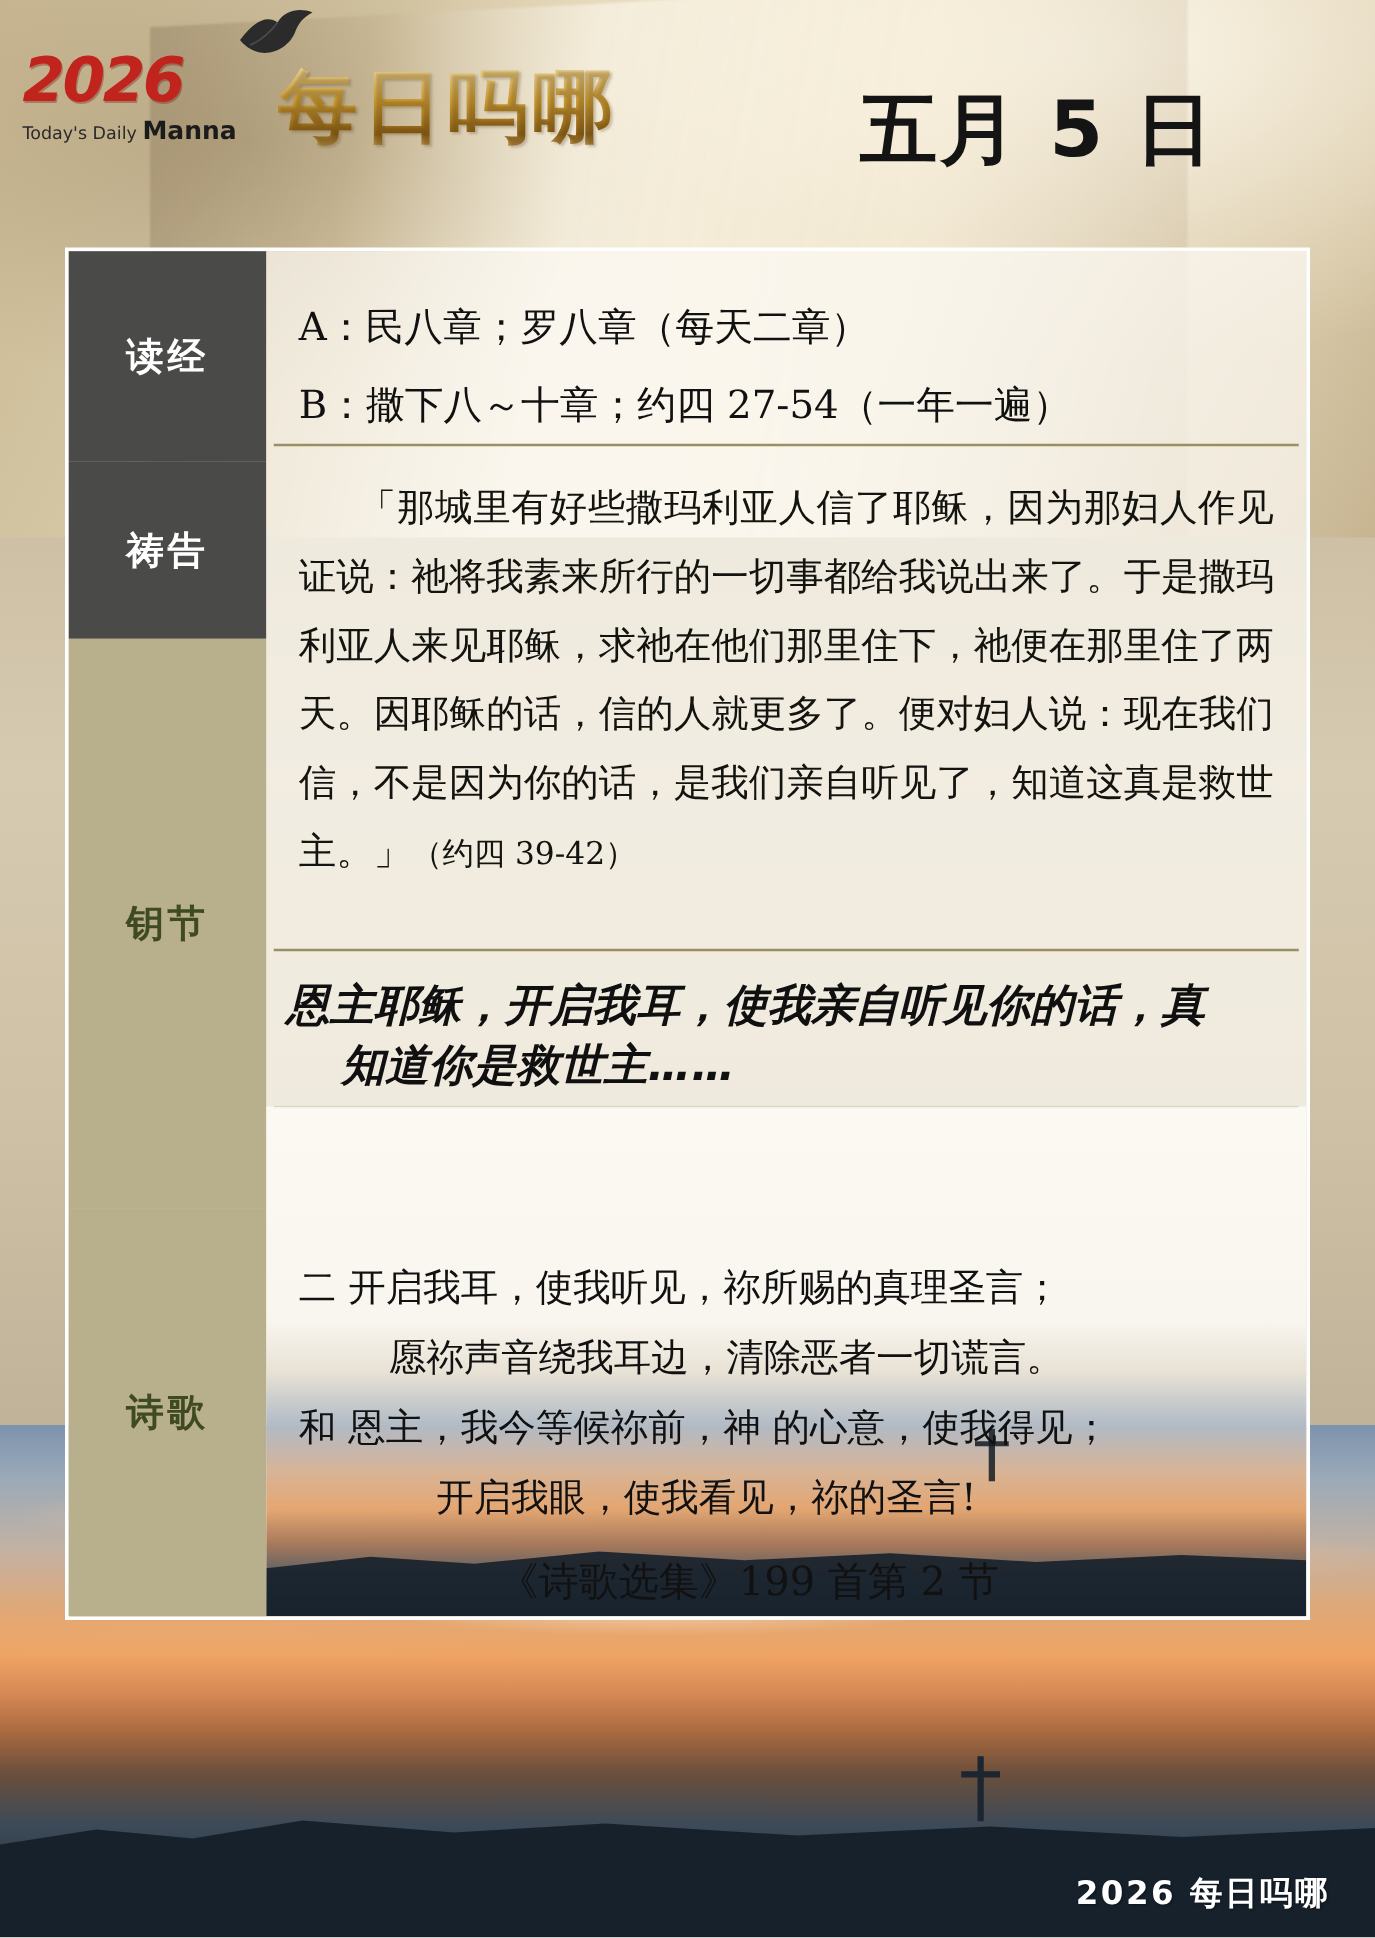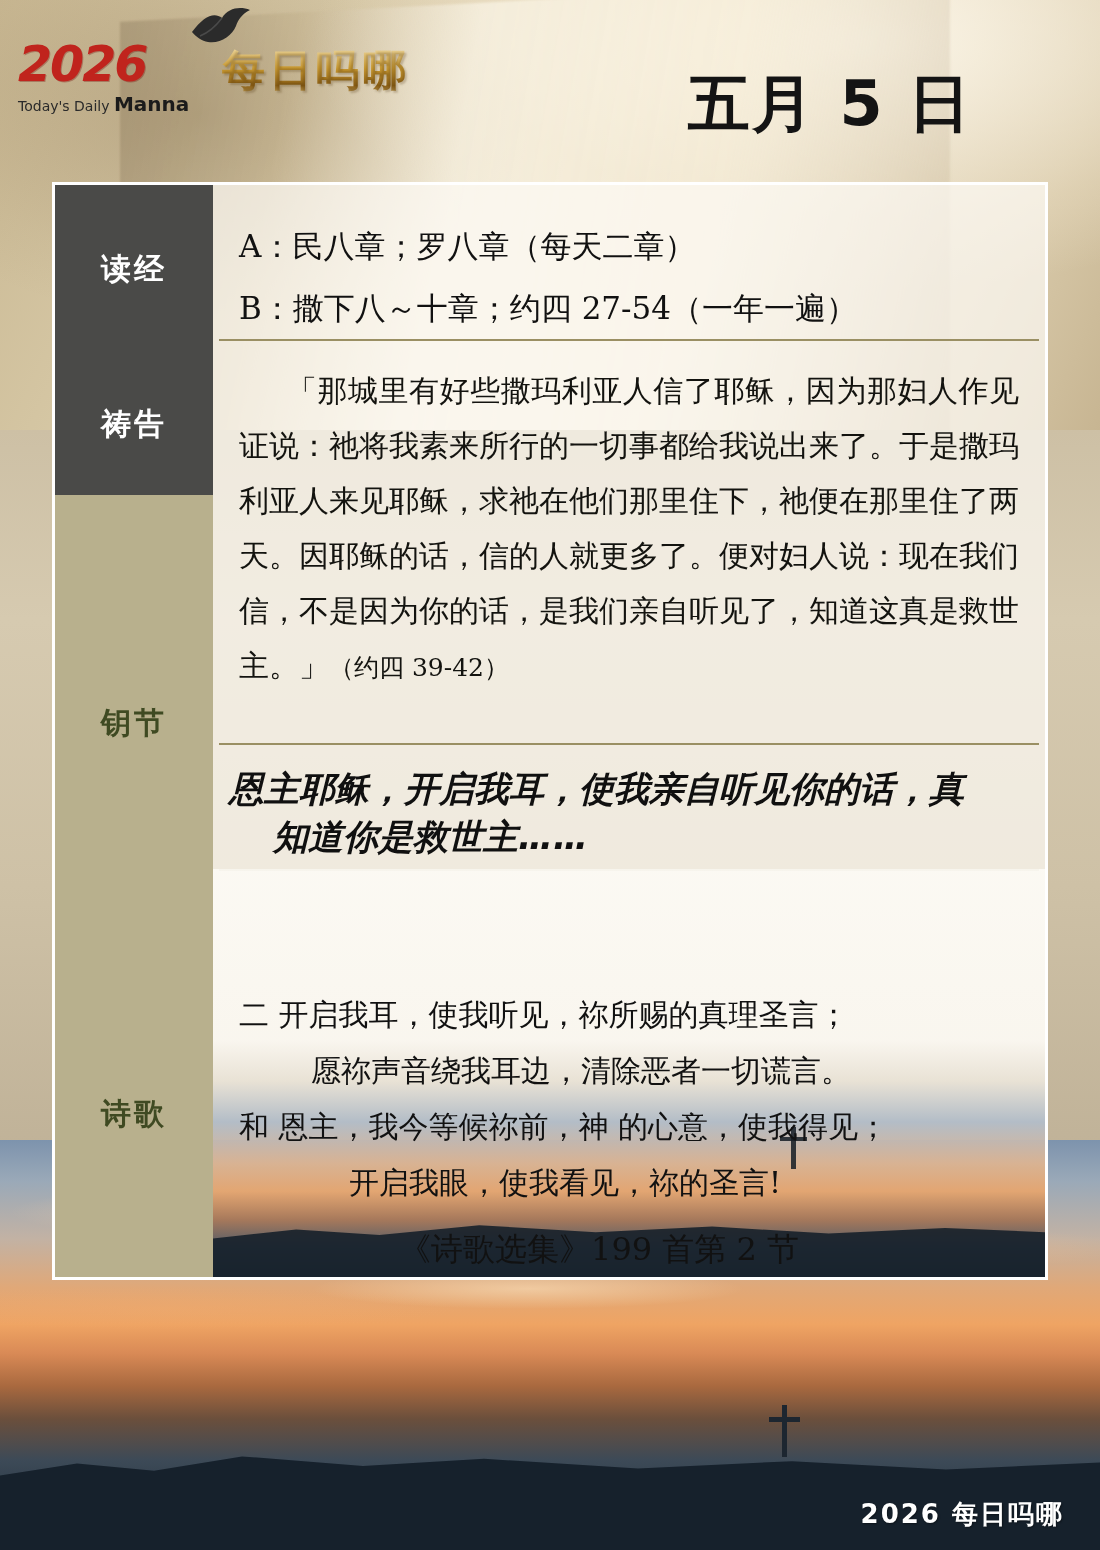--- a/index.html
+++ b/index.html
@@ -126,21 +126,21 @@
   .bird {
     position: absolute;
     left: 188px; top: 4px;
     width: 70px; height: 44px;
   }
   .title-cn {
     position: absolute;
     left: 222px; top: 42px;
     font-family: "DejaVu Sans", sans-serif;
     font-weight: bold;
-    font-size: 43px;
+    font-size: 64px;
     letter-spacing: 4px;
     background: linear-gradient(180deg, #f6e6b8 0%, #c99a32 45%, #8a5e14 75%, #e6cd8c 100%);
     -webkit-background-clip: text;
     background-clip: text;
     color: transparent;
     text-shadow: 2px 2px 2px rgba(80,50,10,0.25);
   }
   .date {
     position: absolute;
     left: 640px; top: 62px;
@@ -148,21 +148,21 @@
     text-align: center;
     font-family: "DejaVu Sans", sans-serif;
     font-weight: bold;
     font-size: 62px;
     color: #141414;
     letter-spacing: 2px;
   }
   
   .card {
     position: absolute;
-    left: 52px; top: 182px;
+    left: 52px; top: 198px;
     width: 996px; height: 1098px;
     border: 3px solid #ffffff;
     box-sizing: border-box;
     display: flex;
     justify-content: space-between;
   }
   .labels {
     width: 158px;
     flex: 0 0 158px;
     display: flex;

